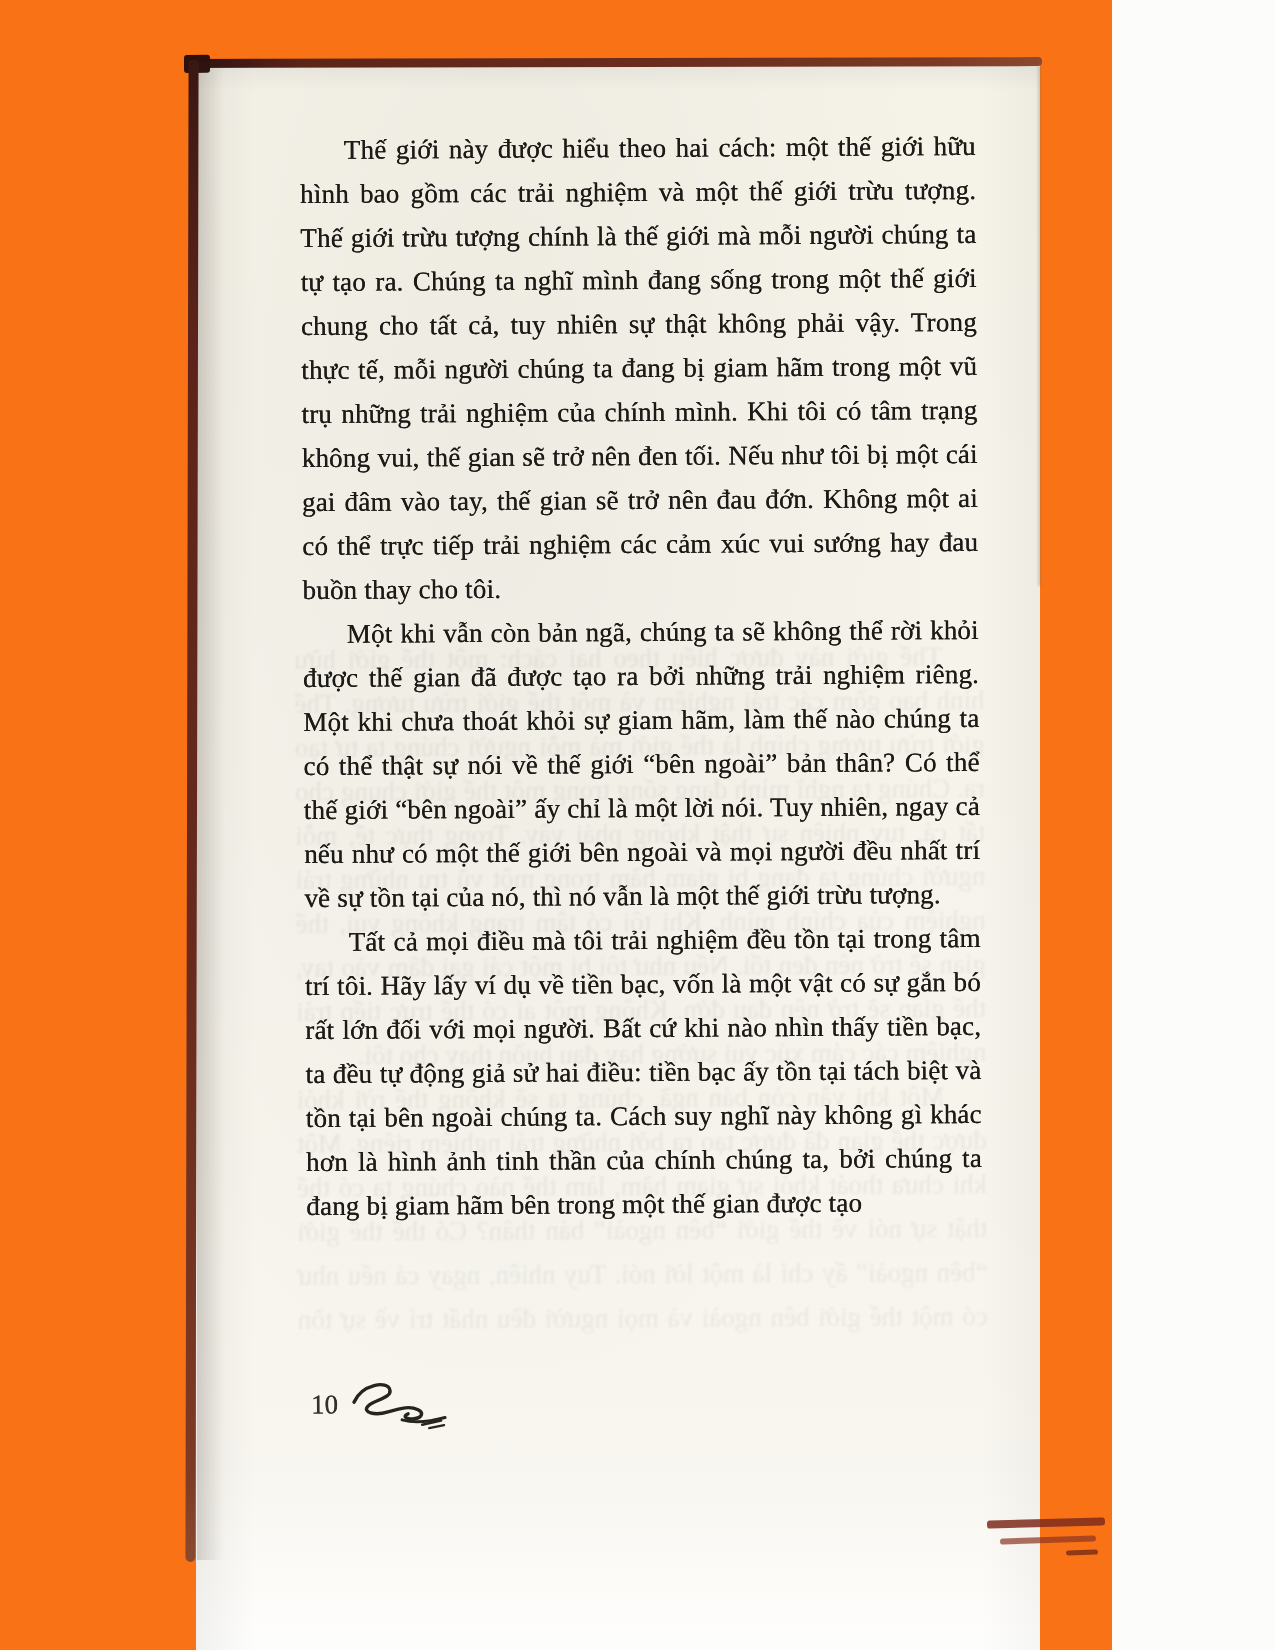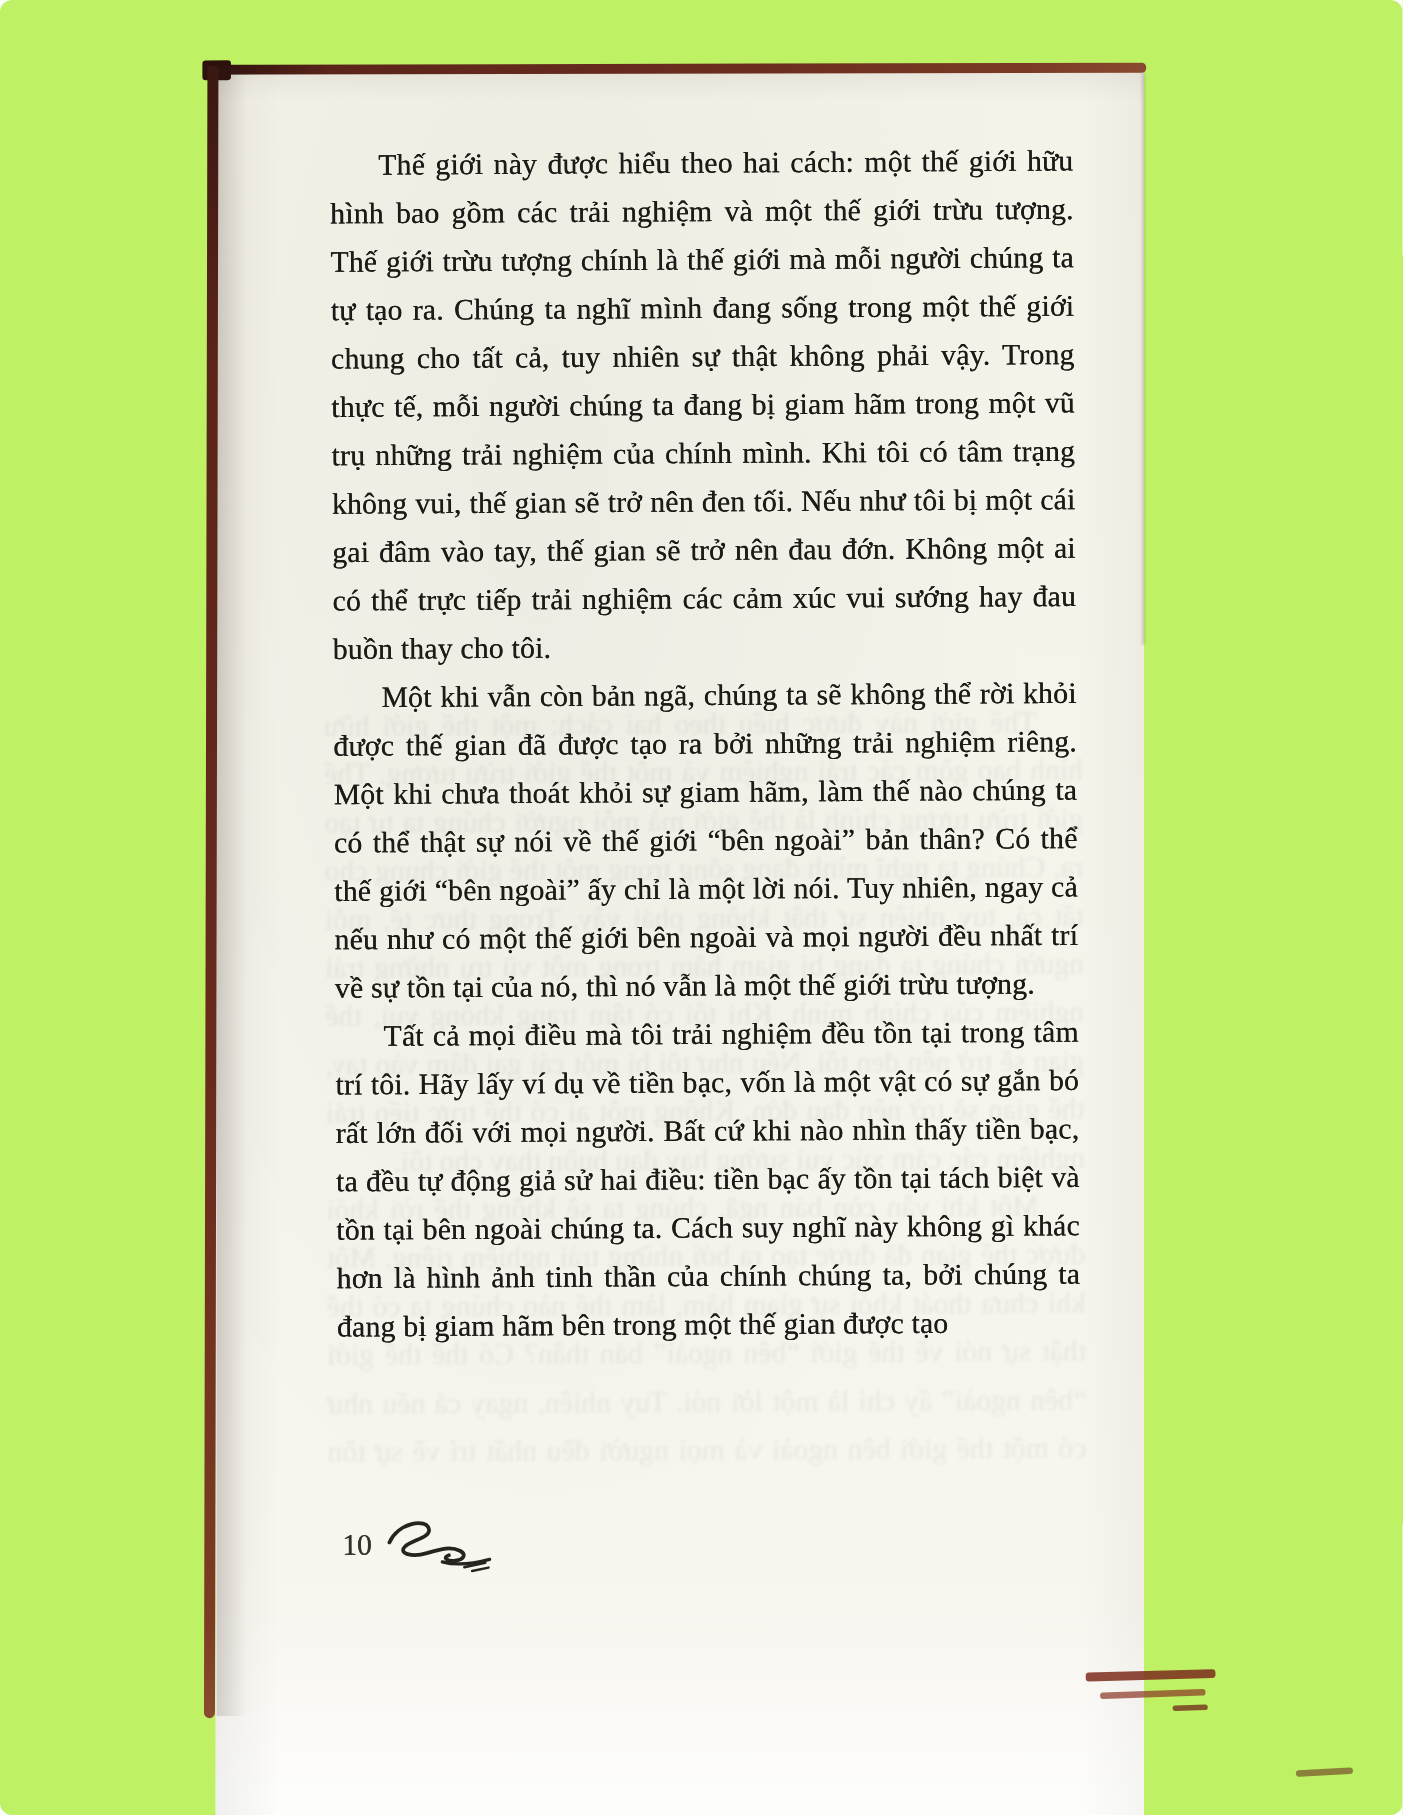--- a/index.html
+++ b/index.html
@@ -2,25 +2,24 @@
 <html><head>
 <meta charset="utf-8">
 <style>
   html, body {
     margin: 0;
     padding: 0;
     background: #fcfcfa;
   }
   .scan {
     position: relative;
-    width: 1275px;
+    width: 1112px;
     height: 1650px;
     overflow: hidden;
-    background: #bef264;
-    border-radius: 11px;
+    background: #f97316;
   }
   
   .paper {
     position: absolute;
     left: 196px;
     top: 60px;
     width: 844px;
     height: 1590px;
     background:
       radial-gradient(ellipse at 35% 25%, rgba(0,0,0,0.030), rgba(0,0,0,0) 60%),

